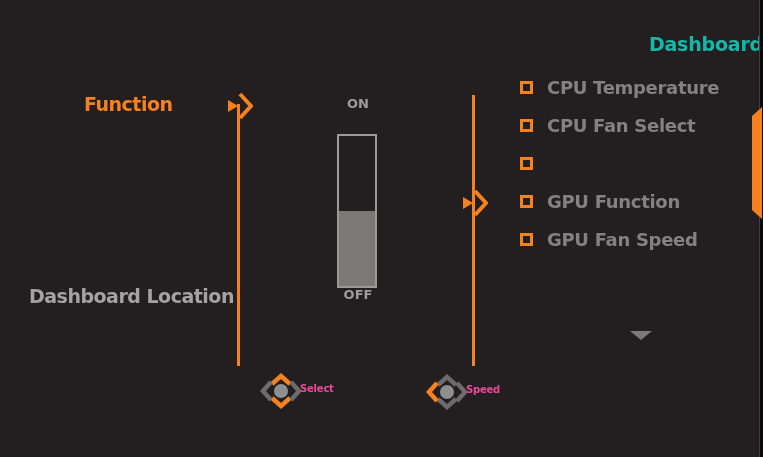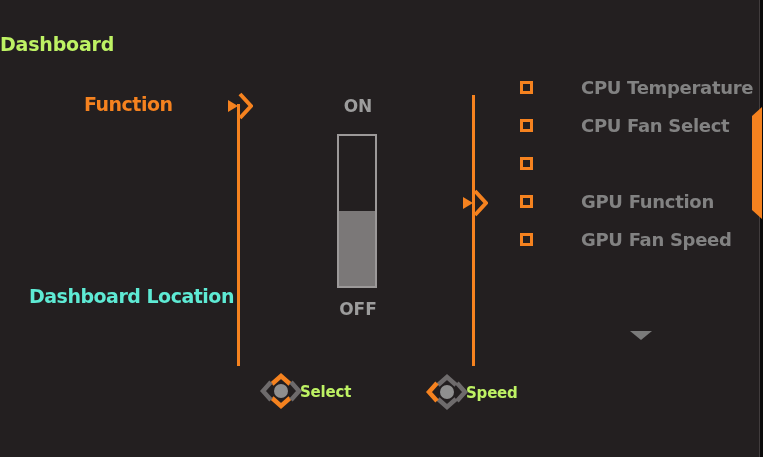--- a/index.html
+++ b/index.html
@@ -3,66 +3,66 @@
 <meta charset="utf-8">
 <style>
   html,body { margin:0; padding:0; background:#000; }
   .screen {
     position:relative; width:763px; height:457px;
     background:#231F20; overflow:hidden;
     font-family:"DejaVu Sans", sans-serif; font-weight:bold;
     -webkit-font-smoothing:antialiased;
   }
   .page-title {
-    position:absolute; top:33px; left:0; width:763px; text-align:left;
-    color:#bef264; font-size:19px; letter-spacing:-0.2px;
+    position:absolute; top:33px; left:0; width:763px; text-align:right;
+    color:#14b8a6; font-size:19px; letter-spacing:-0.2px;
   }
   .menu-item { position:absolute; font-size:19px; letter-spacing:-0.5px; white-space:nowrap; }
   .menu-item.selected   { color:#F5821F; }
-  .menu-item.unselected { color:#5eead4;text-align:center; }
+  .menu-item.unselected { color:#a3a3a3;text-align:center; }
   #menu-function { left:84px; top:93px; }
   #menu-location { left:29px; top:285px; }
 
   .divider { position:absolute; width:3px; background:#F5821F; }
   #divider-1 { left:237px; top:104px; height:262px; }
   #divider-2 { left:472px; top:95px;  height:271px; }
   .submenu-arrow { position:absolute; }
   #arrow-1 { left:227px; top:91px; }
   #arrow-2 { left:462px; top:188px; }
 
-  .toggle-caption { position:absolute; text-align:center; font-size:17px; color:#9C9C9C; }
+  .toggle-caption { position:absolute; text-align:center; font-size:13px; color:#9C9C9C; }
   #on-label  { left:337px; top:96px;  width:42px; }
-  #off-label { left:330px; top:299px; width:56px; }
+  #off-label { left:330px; top:287px; width:56px; }
   .slider {
     position:absolute; left:337px; top:134px; width:40px; height:154px;
     border:2px solid #9C9999; box-sizing:border-box; background:transparent;
   }
   .slider-fill { position:absolute; left:0; bottom:0; width:100%; height:50%; background:#7B7878; }
 
   .options { position:absolute; left:520px; top:68px; }
   .option-row { display:flex; align-items:center; height:38px; gap:14px; }
   .option-checkbox { width:13px; height:13px; border:3px solid #F5821F; box-sizing:border-box; flex:0 0 auto; }
-  .option-label { font-size:18px; letter-spacing:-0.3px; color:#828282; white-space:nowrap;margin-left:34px; }
+  .option-label { font-size:18px; letter-spacing:-0.3px; color:#828282; white-space:nowrap; }
 
   .more-triangle {
     position:absolute; left:630px; top:331px; width:0; height:0;
     border-left:11px solid transparent; border-right:11px solid transparent;
     border-top:9px solid #7A7A7A;
   }
 
   .joystick { position:absolute; }
   #joystick-select { left:258px; top:371px; }
   #joystick-exit   { left:424px; top:372px; }
   .joystick polyline { fill:none; stroke-width:4.5; stroke-linejoin:miter; }
   .joystick circle { fill:#8F8F8F; }
   .joystick-select .up, .joystick-select .down { stroke:#F5821F; }
   .joystick-select .left, .joystick-select .right { stroke:#6E6B6C; }
   .joystick-exit .left { stroke:#F5821F; }
   .joystick-exit .up, .joystick-exit .down, .joystick-exit .right { stroke:#6E6B6C; }
-  .footer-label { position:absolute; font-size:15px; color:#bef264; letter-spacing:-0.2px; }
+  .footer-label { position:absolute; font-size:10px; color:#ec4899; letter-spacing:-0.2px; }
   #select-label { left:300px; top:383px; }
   #exit-label   { left:466px; top:384px; }
 
   .rail-edge { position:absolute; right:3px; top:0; width:1px; height:457px; background:#413C3D; }
   .rail { position:absolute; right:0; top:0; width:3px; height:457px; background:#0B0A0B; }
   .page-indicator {
     position:absolute; right:1px; top:107px; width:10px; height:112px; background:#F5821F;
     clip-path:polygon(0 9px, 100% 0, 100% 100%, 0 calc(100% - 9px));
   }
 </style>

